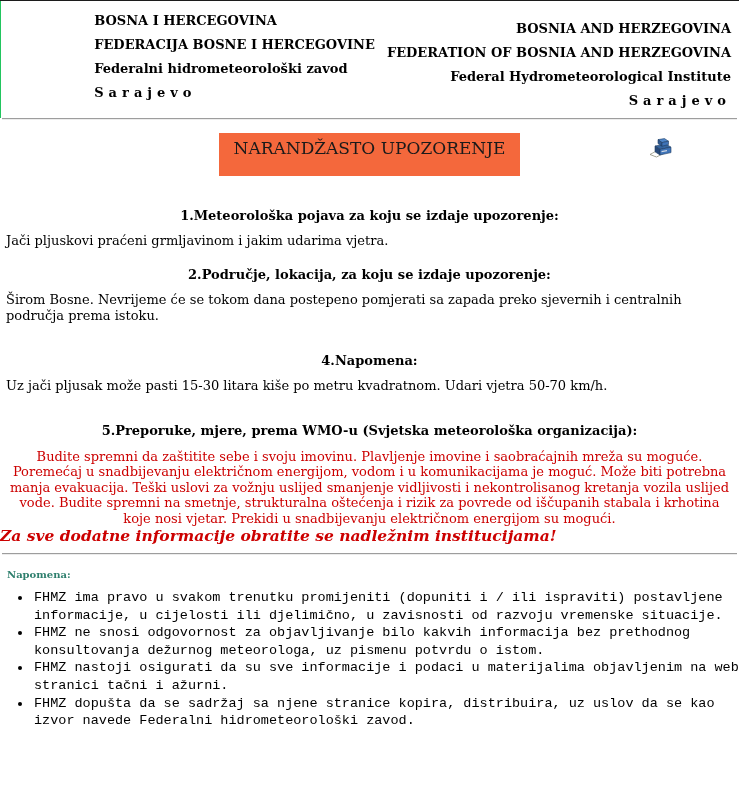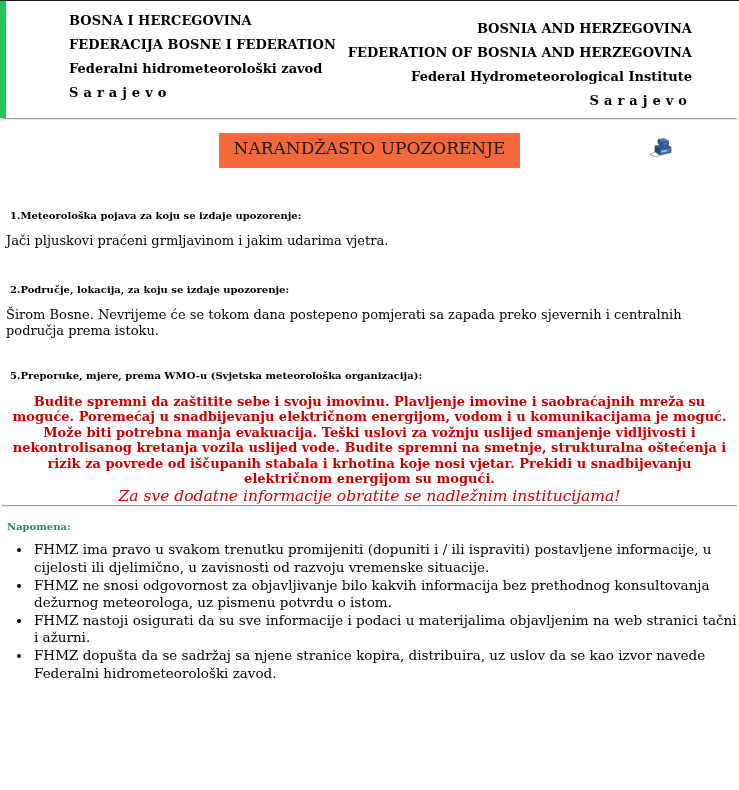--- a/index.html
+++ b/index.html
@@ -5,70 +5,70 @@
   html,body{margin:0;padding:0;}
   body{
     width:739px;height:790px;box-sizing:border-box;overflow:hidden;
     background:#ffffff;color:#000;
     font-family:"DejaVu Serif","Liberation Serif",serif;
     border-top:1px solid #1c1c1c;
   }
   .page{width:739px;height:789px;position:relative;}
   
   .header{
-    display:flex;justify-content:center;
-    padding:13px 8px 0 24px;border-left:6px solid #22c55e;box-sizing:border-box;
+    display:flex;justify-content:flex-end;
+    padding:13px 8px 0 24px;border-left:1px solid #22c55e;box-sizing:border-box;
   }
   .header .col p{margin:0 0 10px 0;font-weight:bold;font-size:13px;line-height:14px;}
   .header .right{text-align:right;padding-top:8px;margin-left:12px;}
   .spaced{letter-spacing:5px;}
   
   hr.rule{
     border:none;height:0;
     border-top:1px solid #9d9d9d;border-bottom:1px solid #ececec;
     margin:0 2px;
   }
   .rule-header{margin-top:14px;}
   .rule-note{margin-top:9px;}
   
   .banner-row{position:relative;text-align:center;margin-top:13px;height:46px;}
   .banner{
     display:inline-block;background:var(--banner-bg,#f4683c);
-    padding:5px 15px 10px 15px;font-size:17px;color:#1a1a1a;
+    padding:5px 15px 18px 15px;font-size:17px;color:#1a1a1a;
   }
   .printer{position:absolute;right:66px;top:2px;width:26px;height:26px;cursor:pointer;}
   
-  .sec-heading{font-weight:bold;font-size:10px;margin:29px 10px 0 10px;line-height:16px;}
+  .sec-heading{text-align:center;font-weight:bold;font-size:13px;margin:29px 10px 0 10px;line-height:16px;}
   .sec-body{text-align:left;font-size:13px;margin:9px 6px 0 6px;line-height:16px;}
-  .sec-gap-lg{margin-top:33px;}
+  .sec-gap-lg{margin-top:18px;}
   .alert-para{
     color:var(--alert-text,#cc0000);text-align:center;
-    font-size:13px;line-height:15.4px;margin:10px 4px 0 4px;font-weight:bold;
+    font-size:13px;line-height:15.4px;margin:10px 4px 0 4px;
   }
   .cta{
-    color:var(--alert-text,#cc0000);text-align:center;
-    font-weight:normal;font-style:italic;font-size:15.5px;margin:1px 0 0 0;line-height:18px;
+    color:var(--alert-text,#cc0000);
+    font-weight:bold;font-style:italic;font-size:15.5px;margin:1px 0 8px 0;line-height:18px;
   }
   
   .note-title{
     color:var(--note-title,#2e7f6d);font-weight:bold;font-size:10px;
     margin:14px 0 0 7px;
   }
   ul.note-list{margin:9px 0 0 14px;padding-left:18px;font-size:13.5px;line-height:17.6px;}
-  ul.note-list li{margin:0;padding-left:2px;}
+  ul.note-list li{margin:0;padding-left:2px;font-family:Liberation Mono, monospace;}
 </style>
 </head>
 <body>
 
 <div class="page">
 
   <div class="header">
     <div class="col left">
       <p>BOSNA I HERCEGOVINA</p>
-      <p>FEDERACIJA BOSNE I FEDERATION</p>
+      <p>FEDERACIJA BOSNE I HERCEGOVINE</p>
       <p>Federalni hidrometeorološki zavod</p>
       <p class="spaced">Sarajevo</p>
     </div>
     <div class="col right">
       <p>BOSNIA AND HERZEGOVINA</p>
       <p>FEDERATION OF BOSNIA AND HERZEGOVINA</p>
       <p>Federal Hydrometeorological Institute</p>
       <p class="spaced">Sarajevo</p>
     </div>
   </div>
@@ -96,20 +96,24 @@
     <p class="sec-heading">1.Meteorološka pojava za koju se izdaje upozorenje:</p>
     <p class="sec-body">Jači pljuskovi praćeni grmljavinom i jakim udarima vjetra.</p>
   </div>
 
   <div class="section">
     <p class="sec-heading sec-gap-lg">2.Područje, lokacija, za koju se izdaje upozorenje:</p>
     <p class="sec-body">Širom Bosne. Nevrijeme će se tokom dana postepeno pomjerati sa zapada preko sjevernih i centralnih područja prema istoku.</p>
   </div>
 
 
+  <div class="section">
+    <p class="sec-heading">4.Napomena:</p>
+    <p class="sec-body">Uz jači pljusak može pasti 15-30 litara kiše po metru kvadratnom. Udari vjetra 50-70 km/h.</p>
+  </div>
 
   <div class="section">
     <p class="sec-heading">5.Preporuke, mjere, prema WMO-u (Svjetska meteorološka organizacija):</p>
     <p class="alert-para">Budite spremni da zaštitite sebe i svoju imovinu. Plavljenje imovine i saobraćajnih mreža su moguće. Poremećaj u snadbijevanju električnom energijom, vodom i u komunikacijama je moguć. Može biti potrebna manja evakuacija. Teški uslovi za vožnju uslijed smanjenje vidljivosti i nekontrolisanog kretanja vozila uslijed vode. Budite spremni na smetnje, strukturalna oštećenja i rizik za povrede od iščupanih stabala i krhotina koje nosi vjetar. Prekidi u snadbijevanju električnom energijom su mogući.</p>
     <p class="cta">Za sve dodatne informacije obratite se nadležnim institucijama!</p>
   </div>
 
   <hr class="rule rule-note">
 
   <div class="note">

